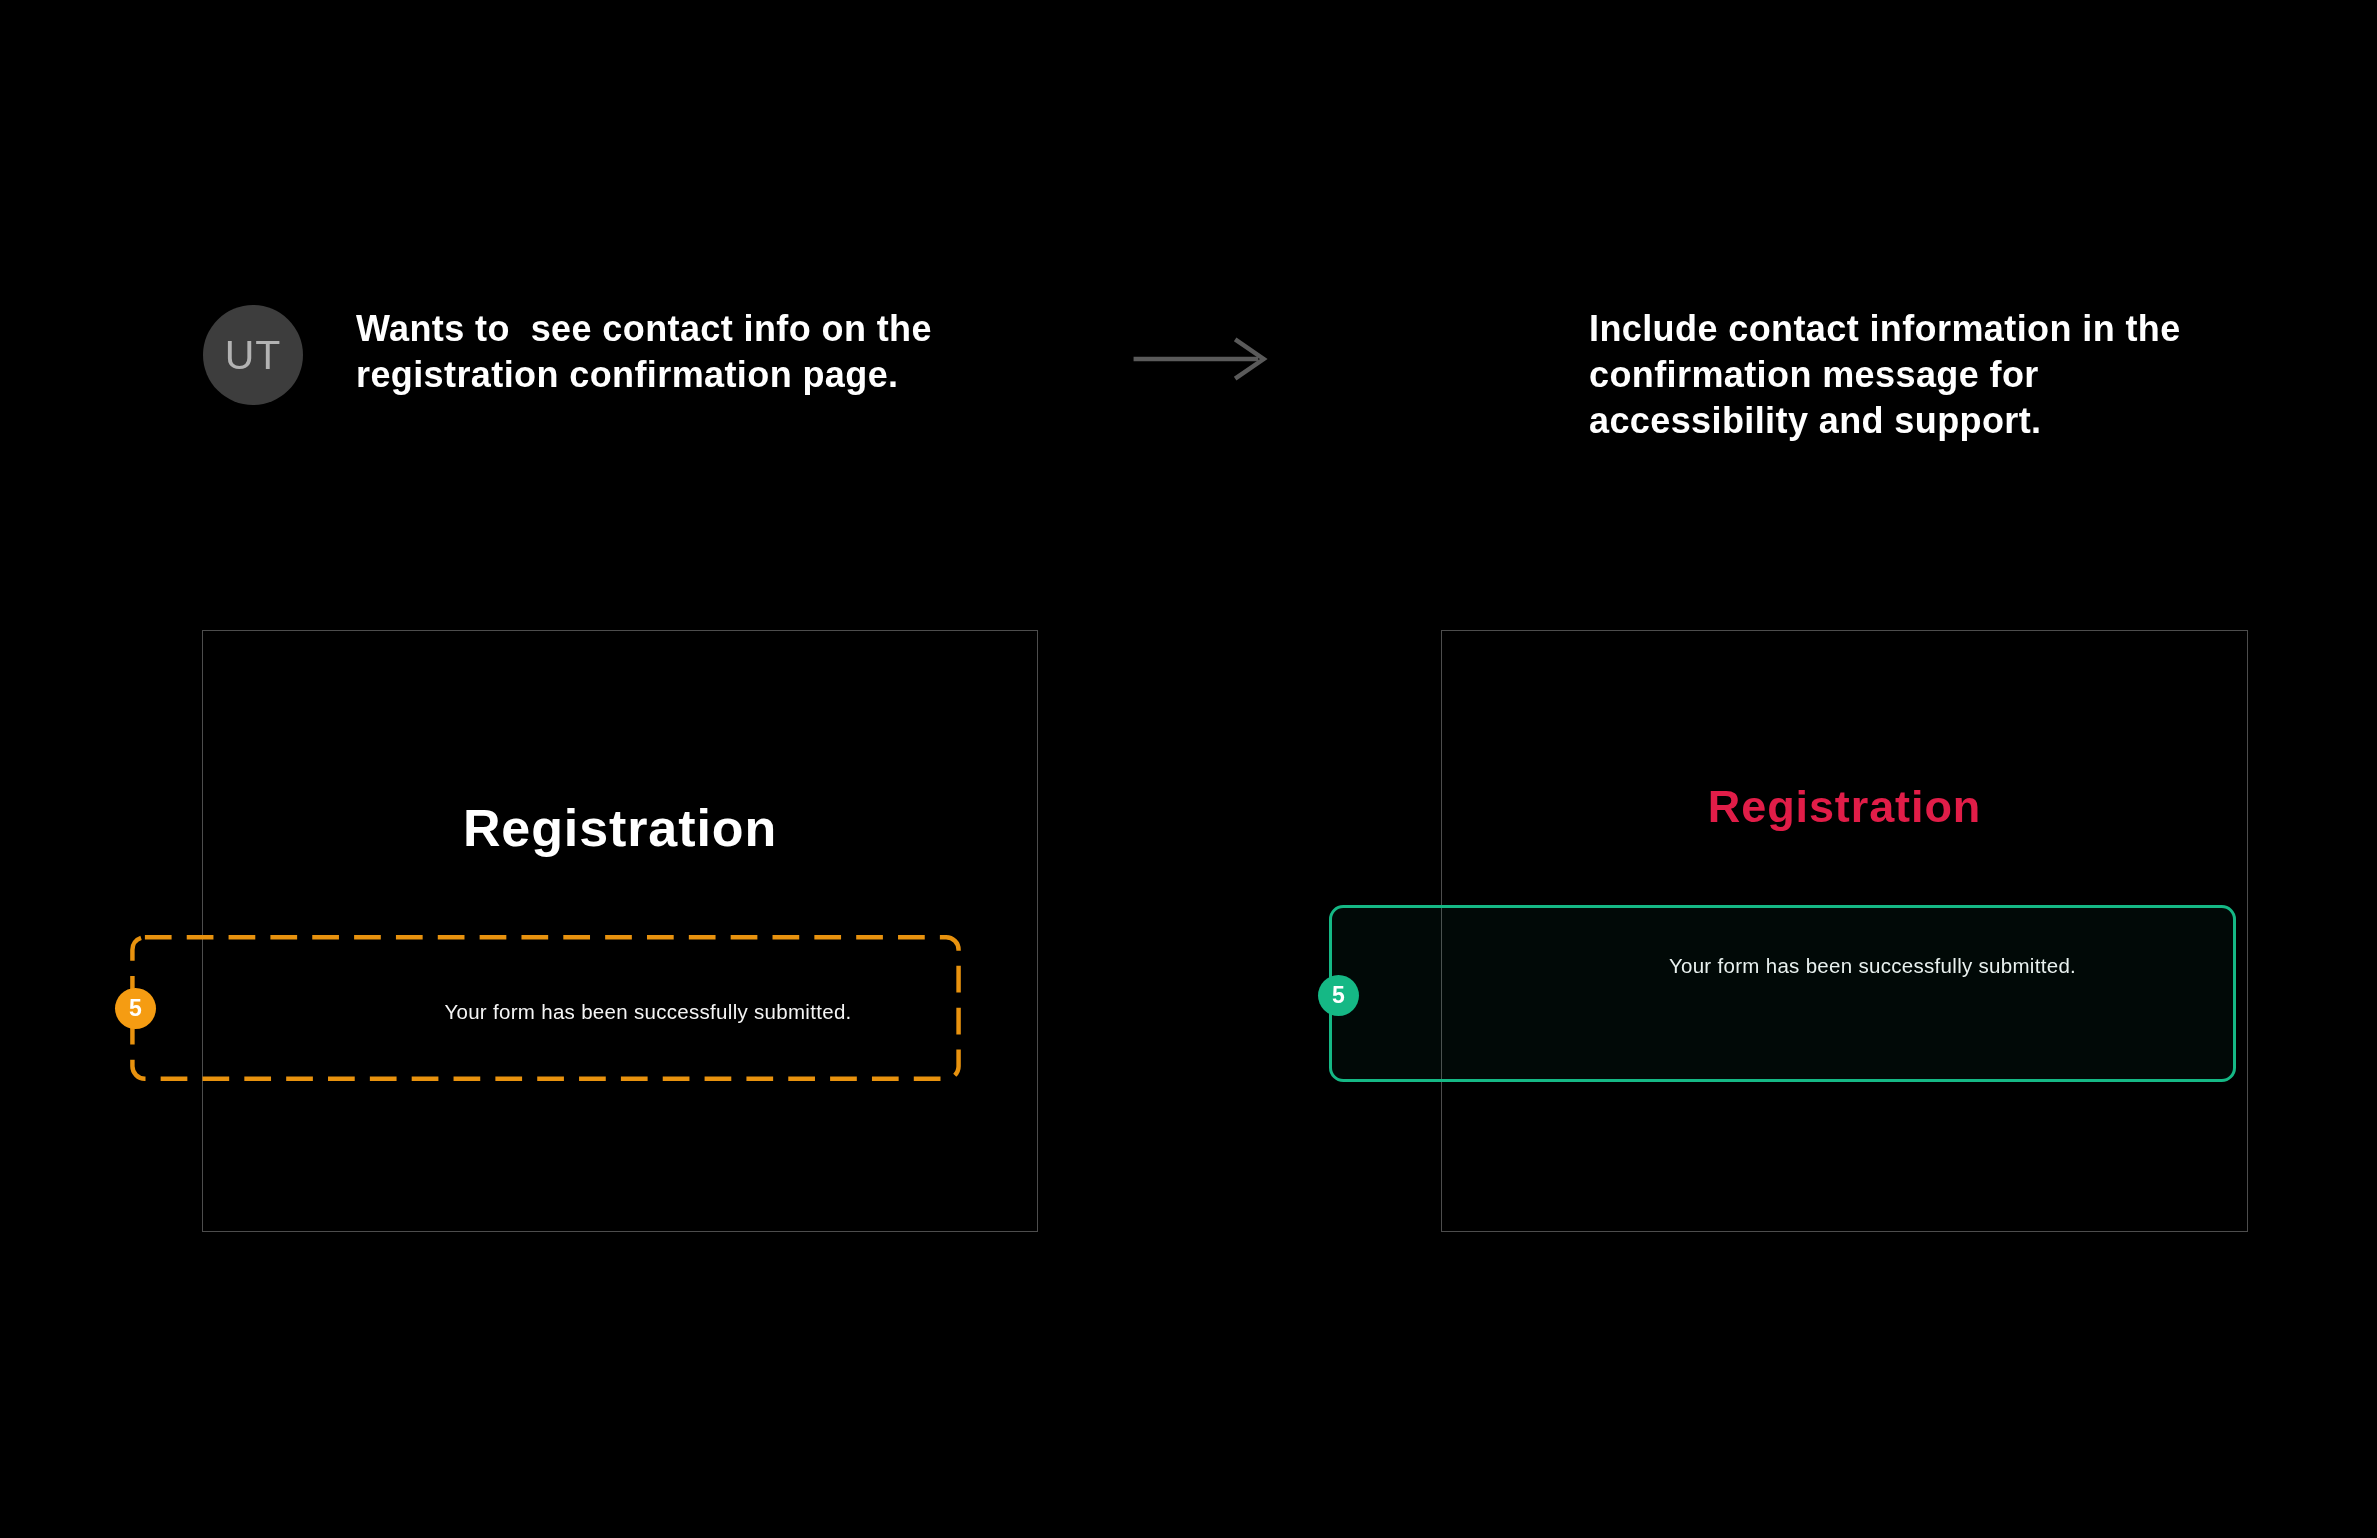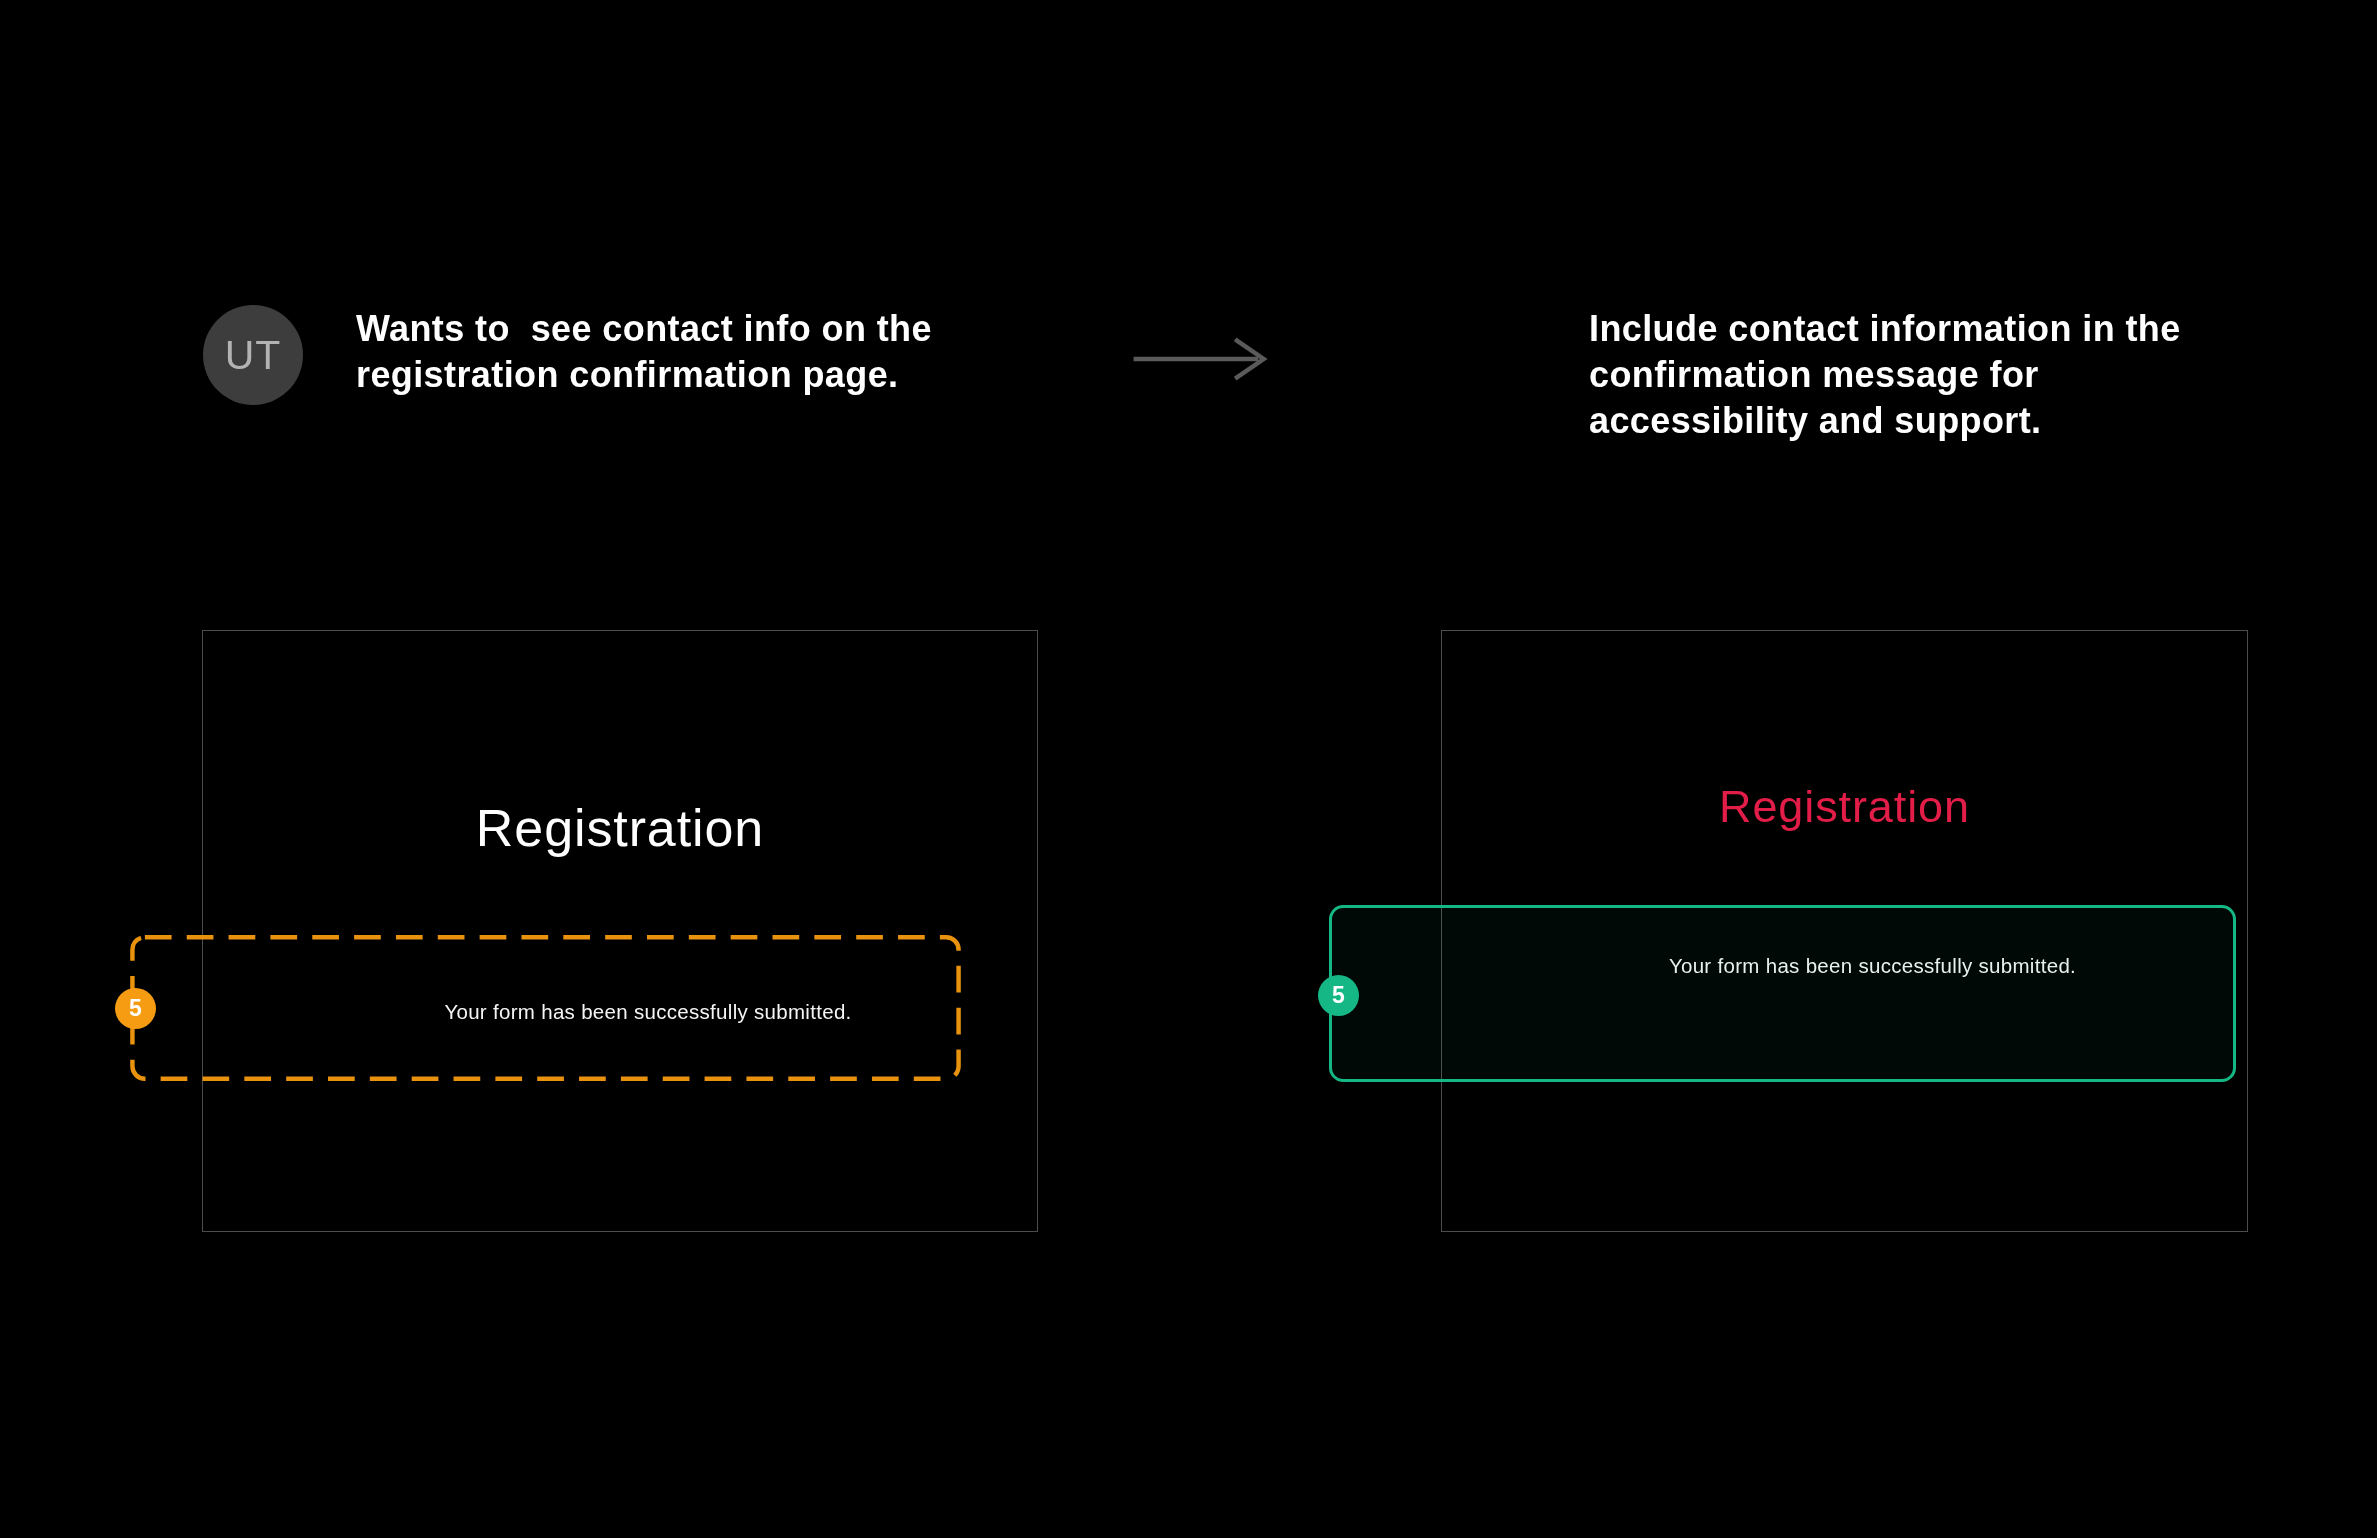--- a/index.html
+++ b/index.html
@@ -39,21 +39,21 @@
   .panel {
     border: 0.9px solid #4d4d4d;
     background: #000000;
     box-sizing: border-box;
   }
   .panel.before { left: 202px; top: 630px; width: 836px; height: 602px; }
   .panel.after  { left: 1441px; top: 630px; width: 807px; height: 602px; }
 
   .panel-title {
     text-align: center;
-    font-weight: 400;
+    font-weight: 700;
     color: #ffffff;
     letter-spacing: 0.9px;
   }
   .panel-title.before-title { left: 202px; top: 796px; width: 836px; font-size: 52px; line-height: 64px; }
   .panel-title.after-title  { left: 1441px; top: 780px; width: 807px; font-size: 45px; line-height: 54px; color: #e11d48; }
 
   .panel-message {
     text-align: center;
     font-size: 20.5px;
     font-weight: 400;

